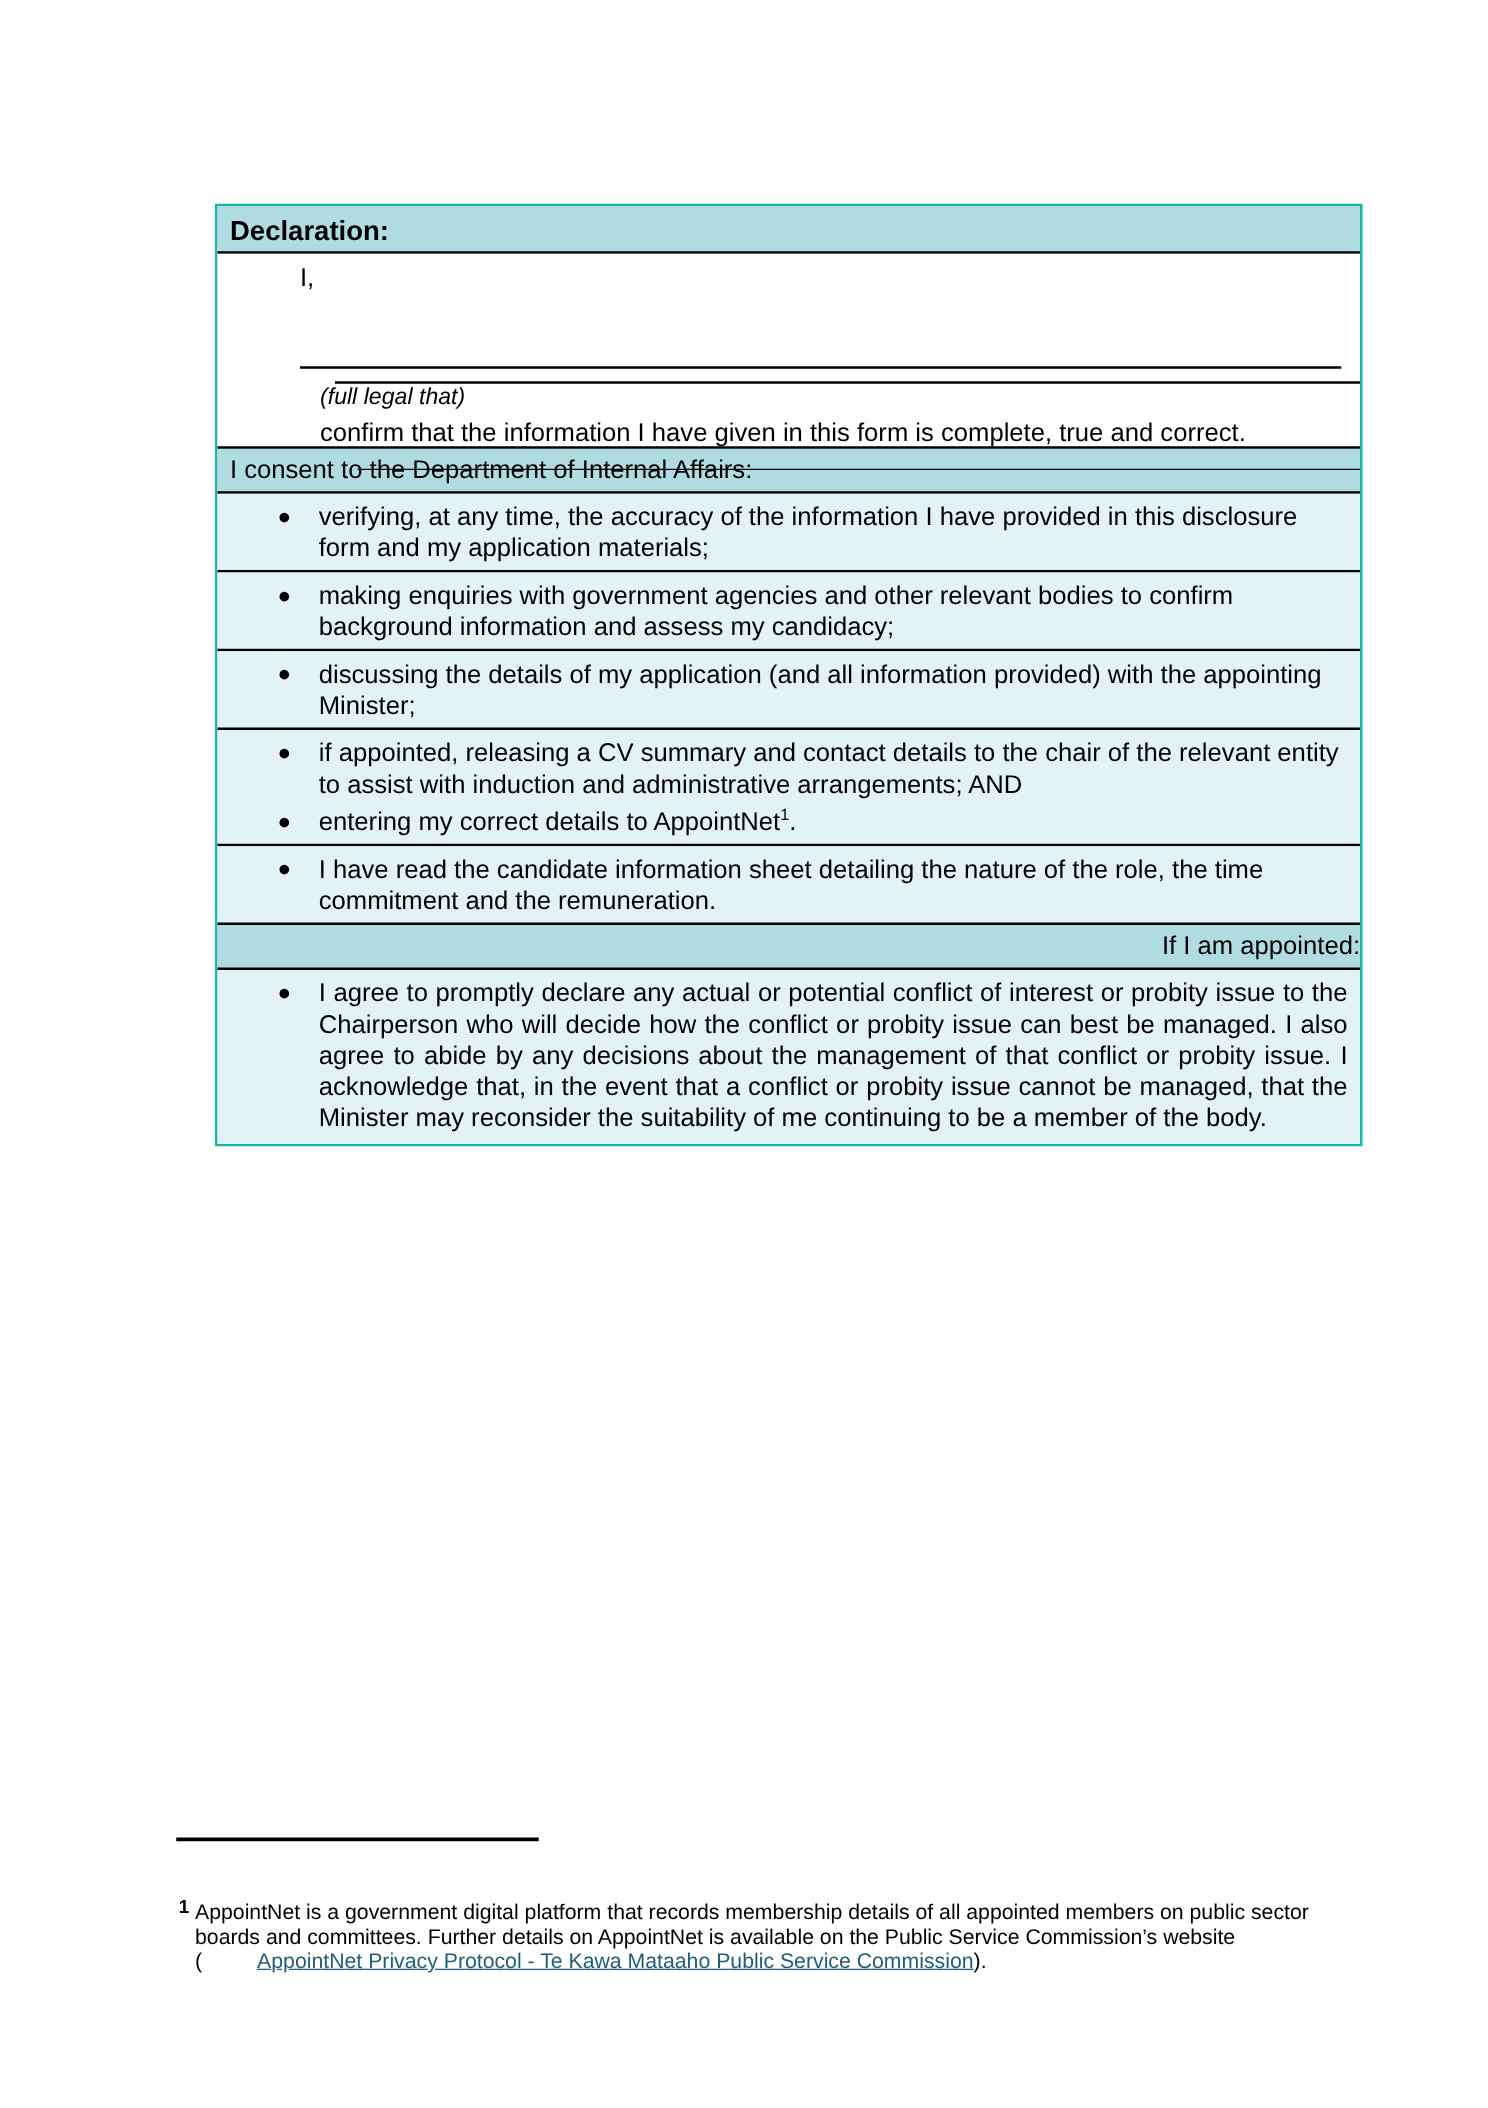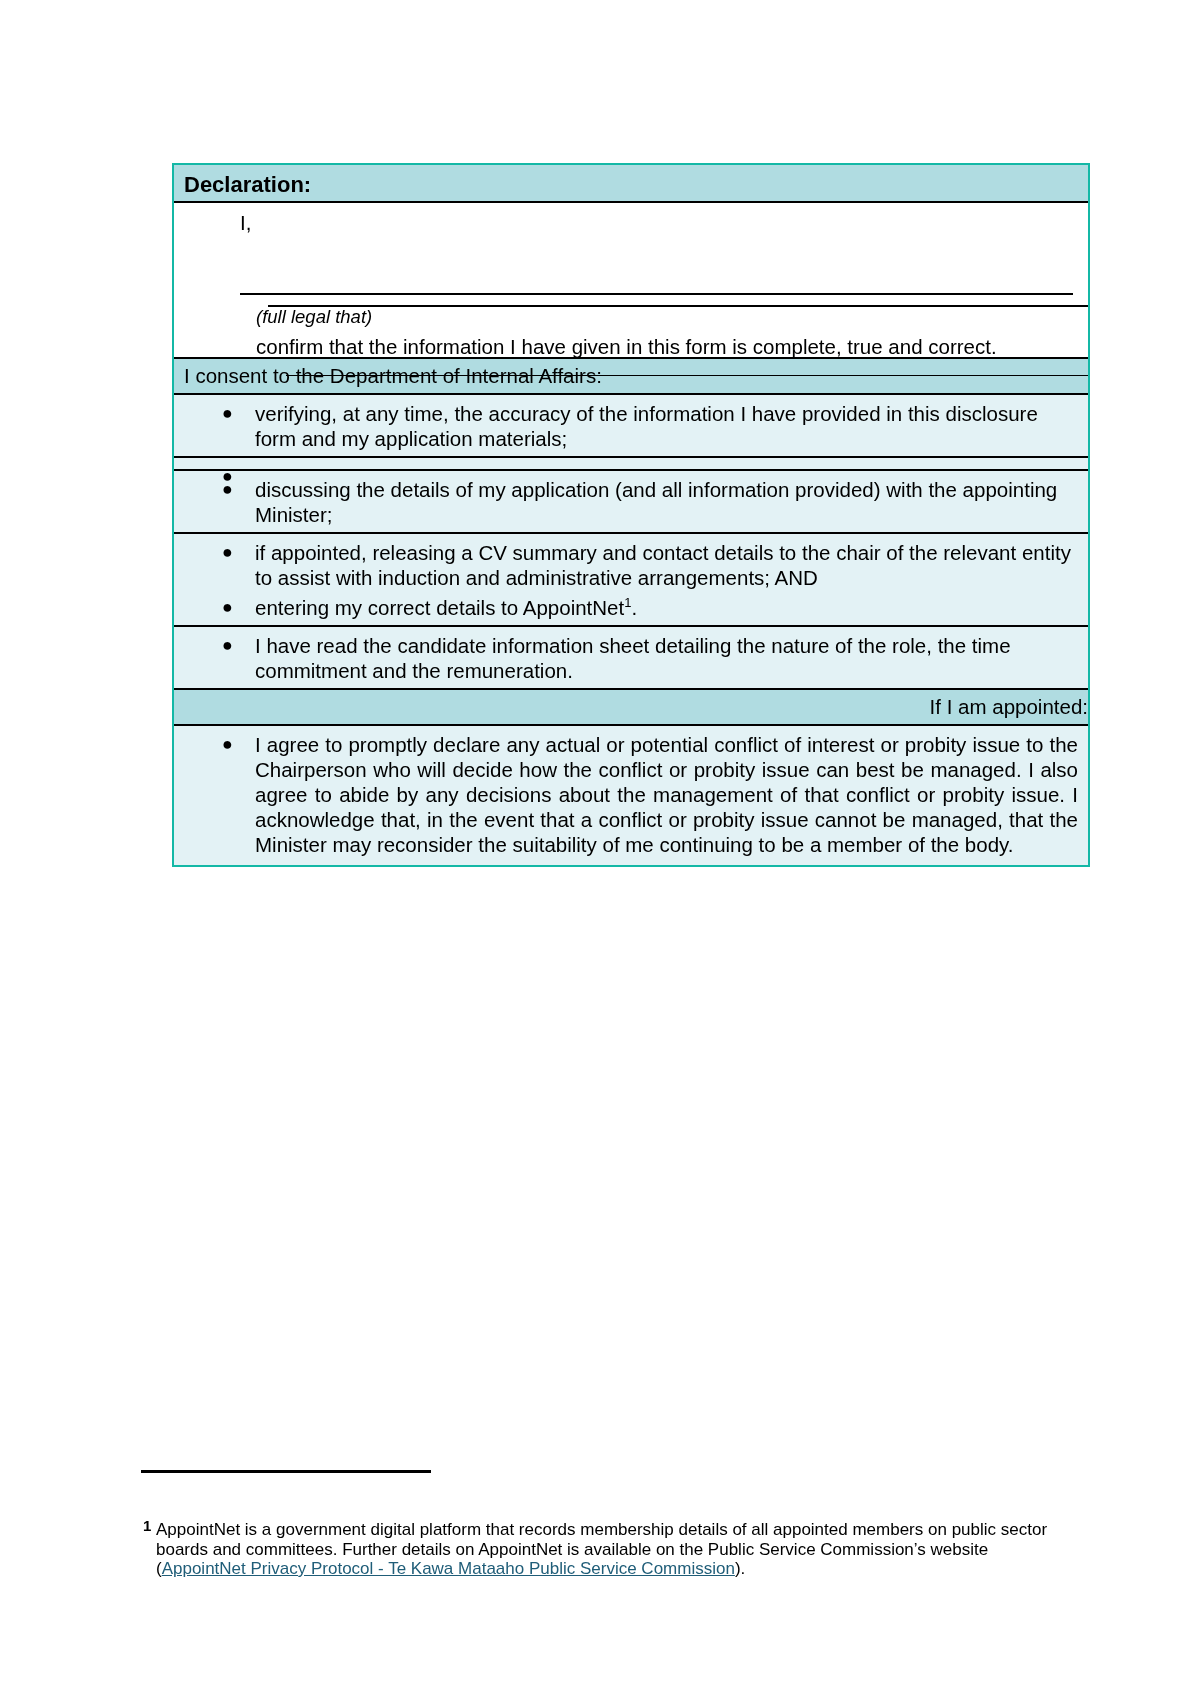--- a/index.html
+++ b/index.html
@@ -26,21 +26,21 @@
   .item.justify { text-align: justify; padding-right: 0; }
   sup { font-size: 13px; line-height: 0; }
   .abs { position: absolute; }
   .rule { position: absolute; background: #000; }
   .foot {
     position: absolute; left: 143px; top: 1520px; width: 910px;
     font-family: "Liberation Sans", sans-serif; font-size: 17px; line-height: 19.5px;
   }
   .foot .fn-num { position: absolute; left: 0; top: -4px; font-size: 15px; font-weight: bold; }
   .foot .fn-text { padding-left: 13px; }
-  .foot a { color: #1f5d78; text-decoration: underline; }
+  .foot a { color: #1f5d78; text-decoration: underline; margin-left: 44px; }
 </style>
 </head>
 <body>
 
 <div class="table">
 
   <div class="hdr bold">Declaration:</div>
 
   <div class="decl-body">
     <span class="abs" style="left:66px; top:8px; font-size:20.5px;">I,</span>
@@ -56,20 +56,21 @@
 
   <div class="row">
     <div class="item">
       <span class="bullet">●</span>
       <span>verifying, at any time, the accuracy of the information I have provided in this disclosure form and my application materials;</span>
     </div>
   </div>
   <div class="row">
     <div class="item">
       <span class="bullet">●</span>
+      <span>making enquiries with government agencies and other relevant bodies to confirm background information and assess my candidacy;</span>
     </div>
   </div>
   <div class="row">
     <div class="item">
       <span class="bullet">●</span>
       <span>discussing the details of my application (and all information provided) with the appointing Minister;</span>
     </div>
   </div>
   <div class="row">
     <div class="item">

